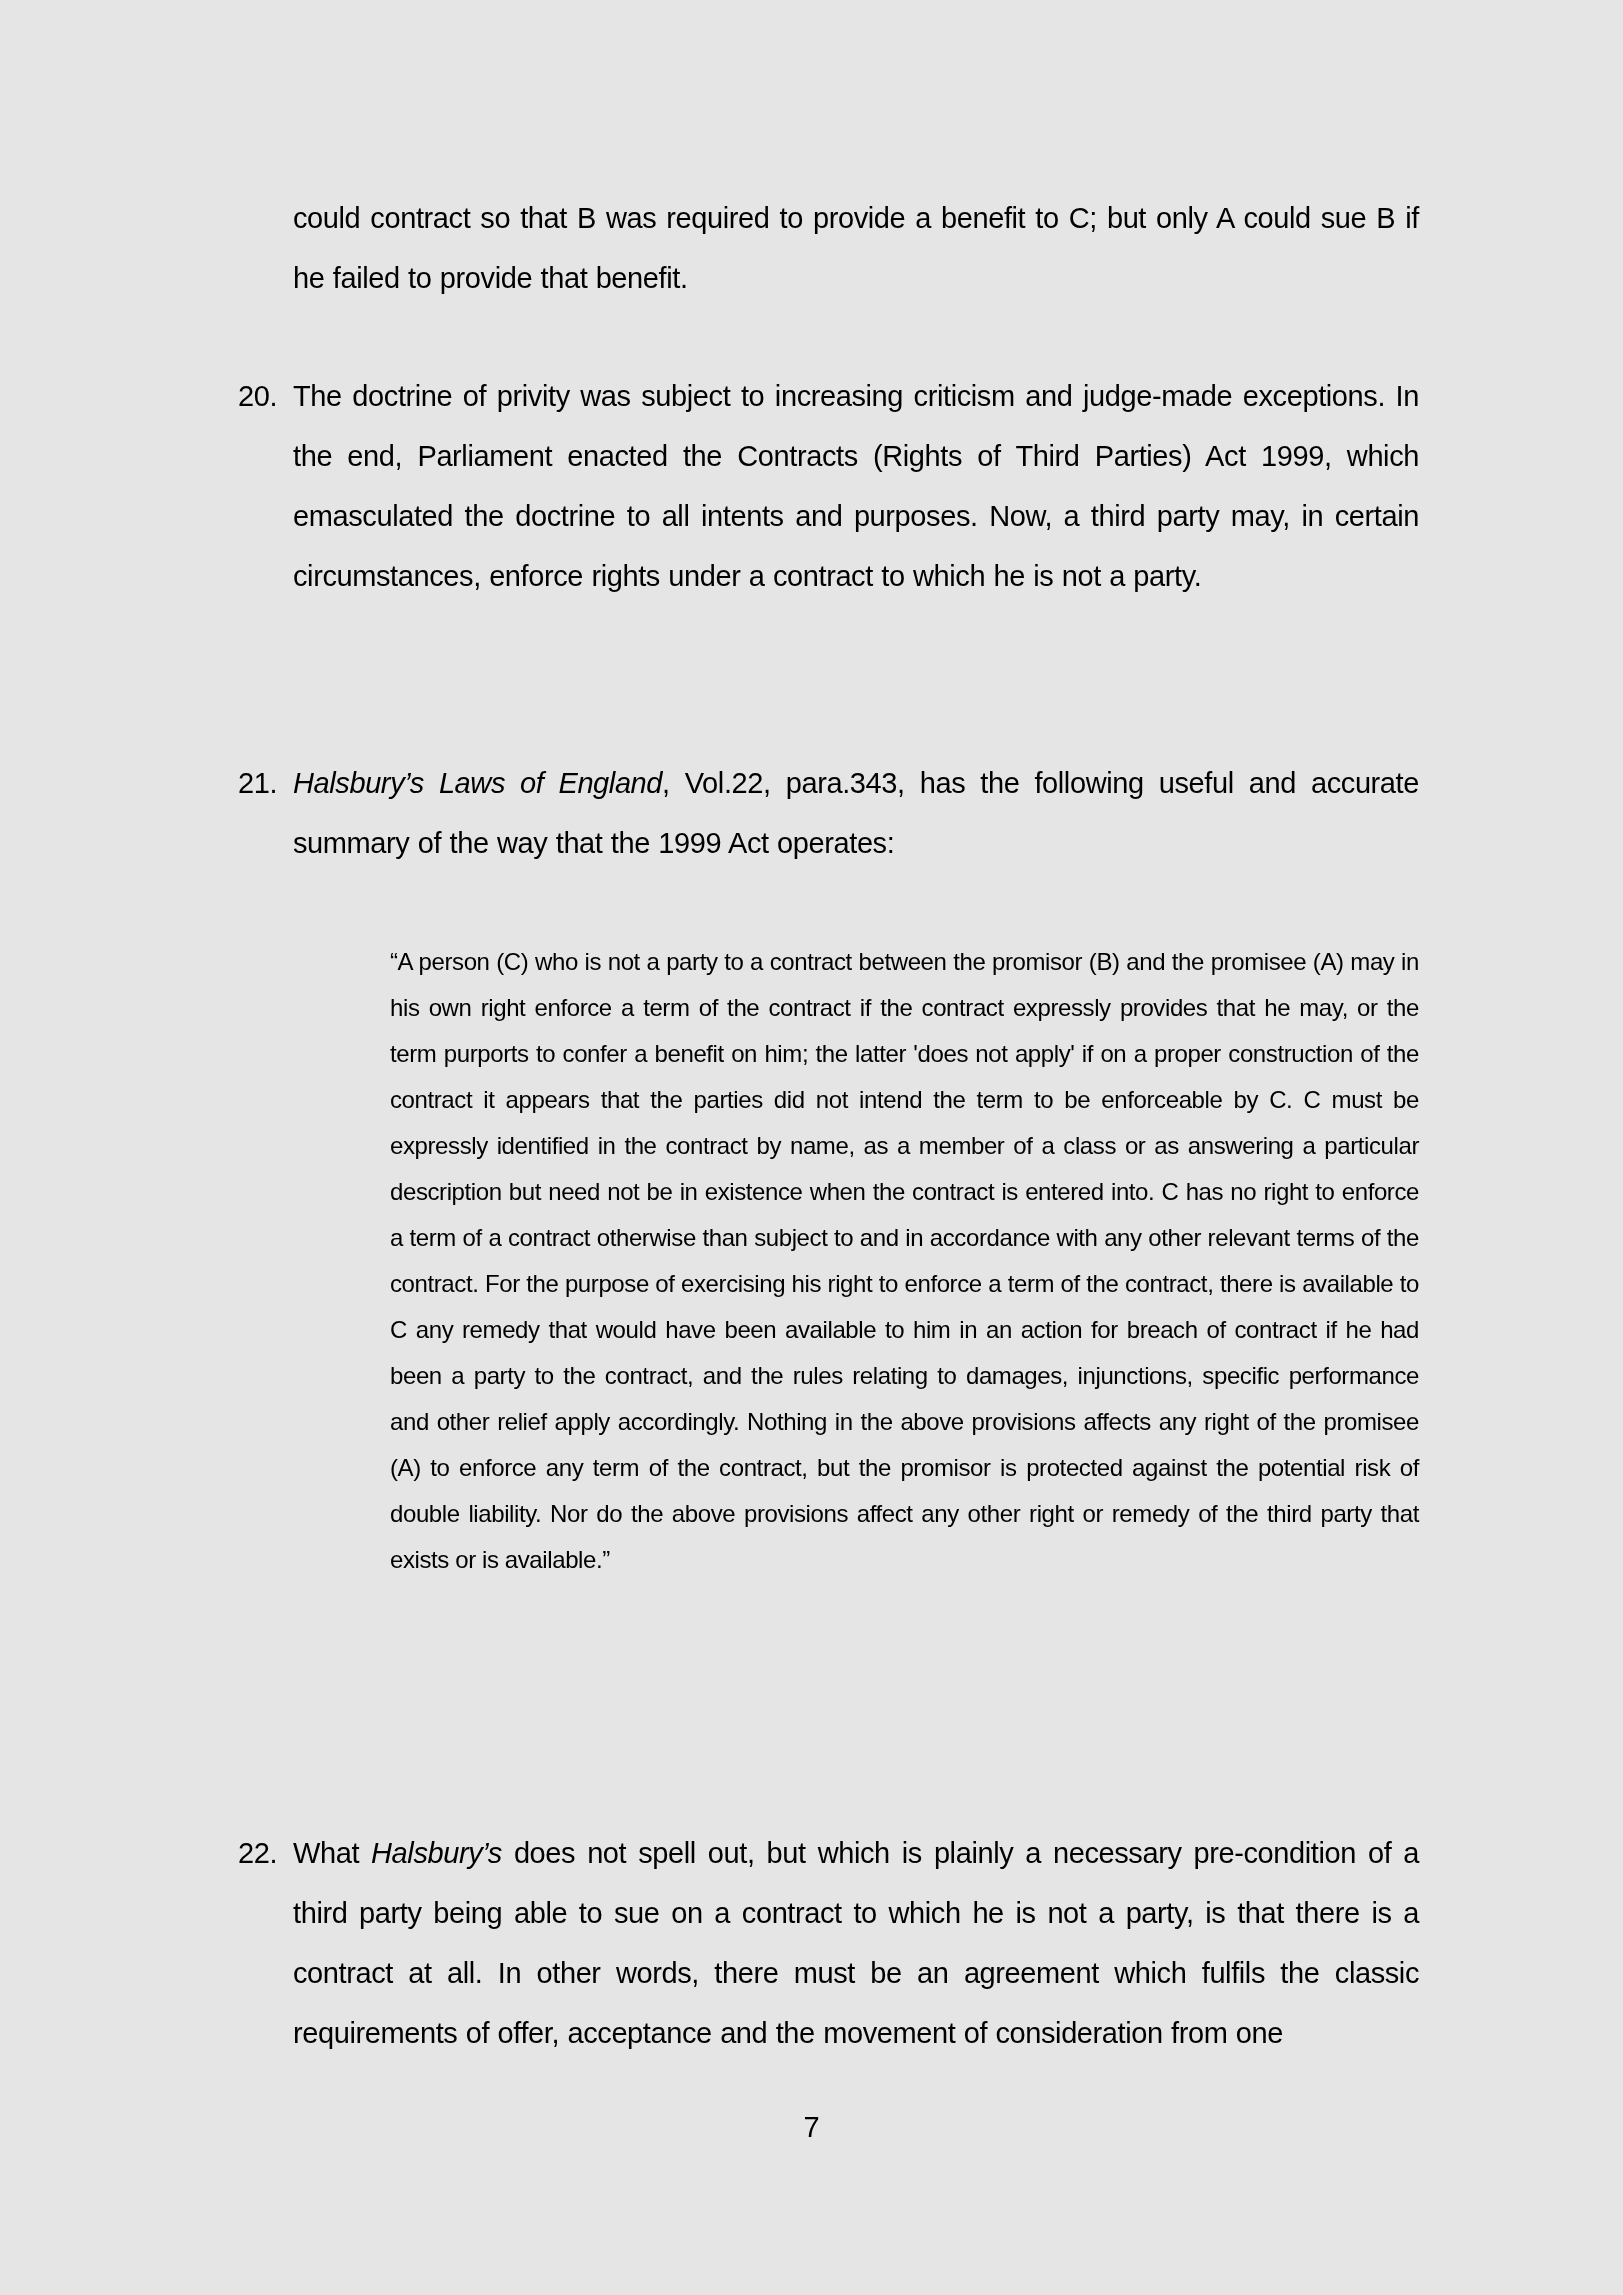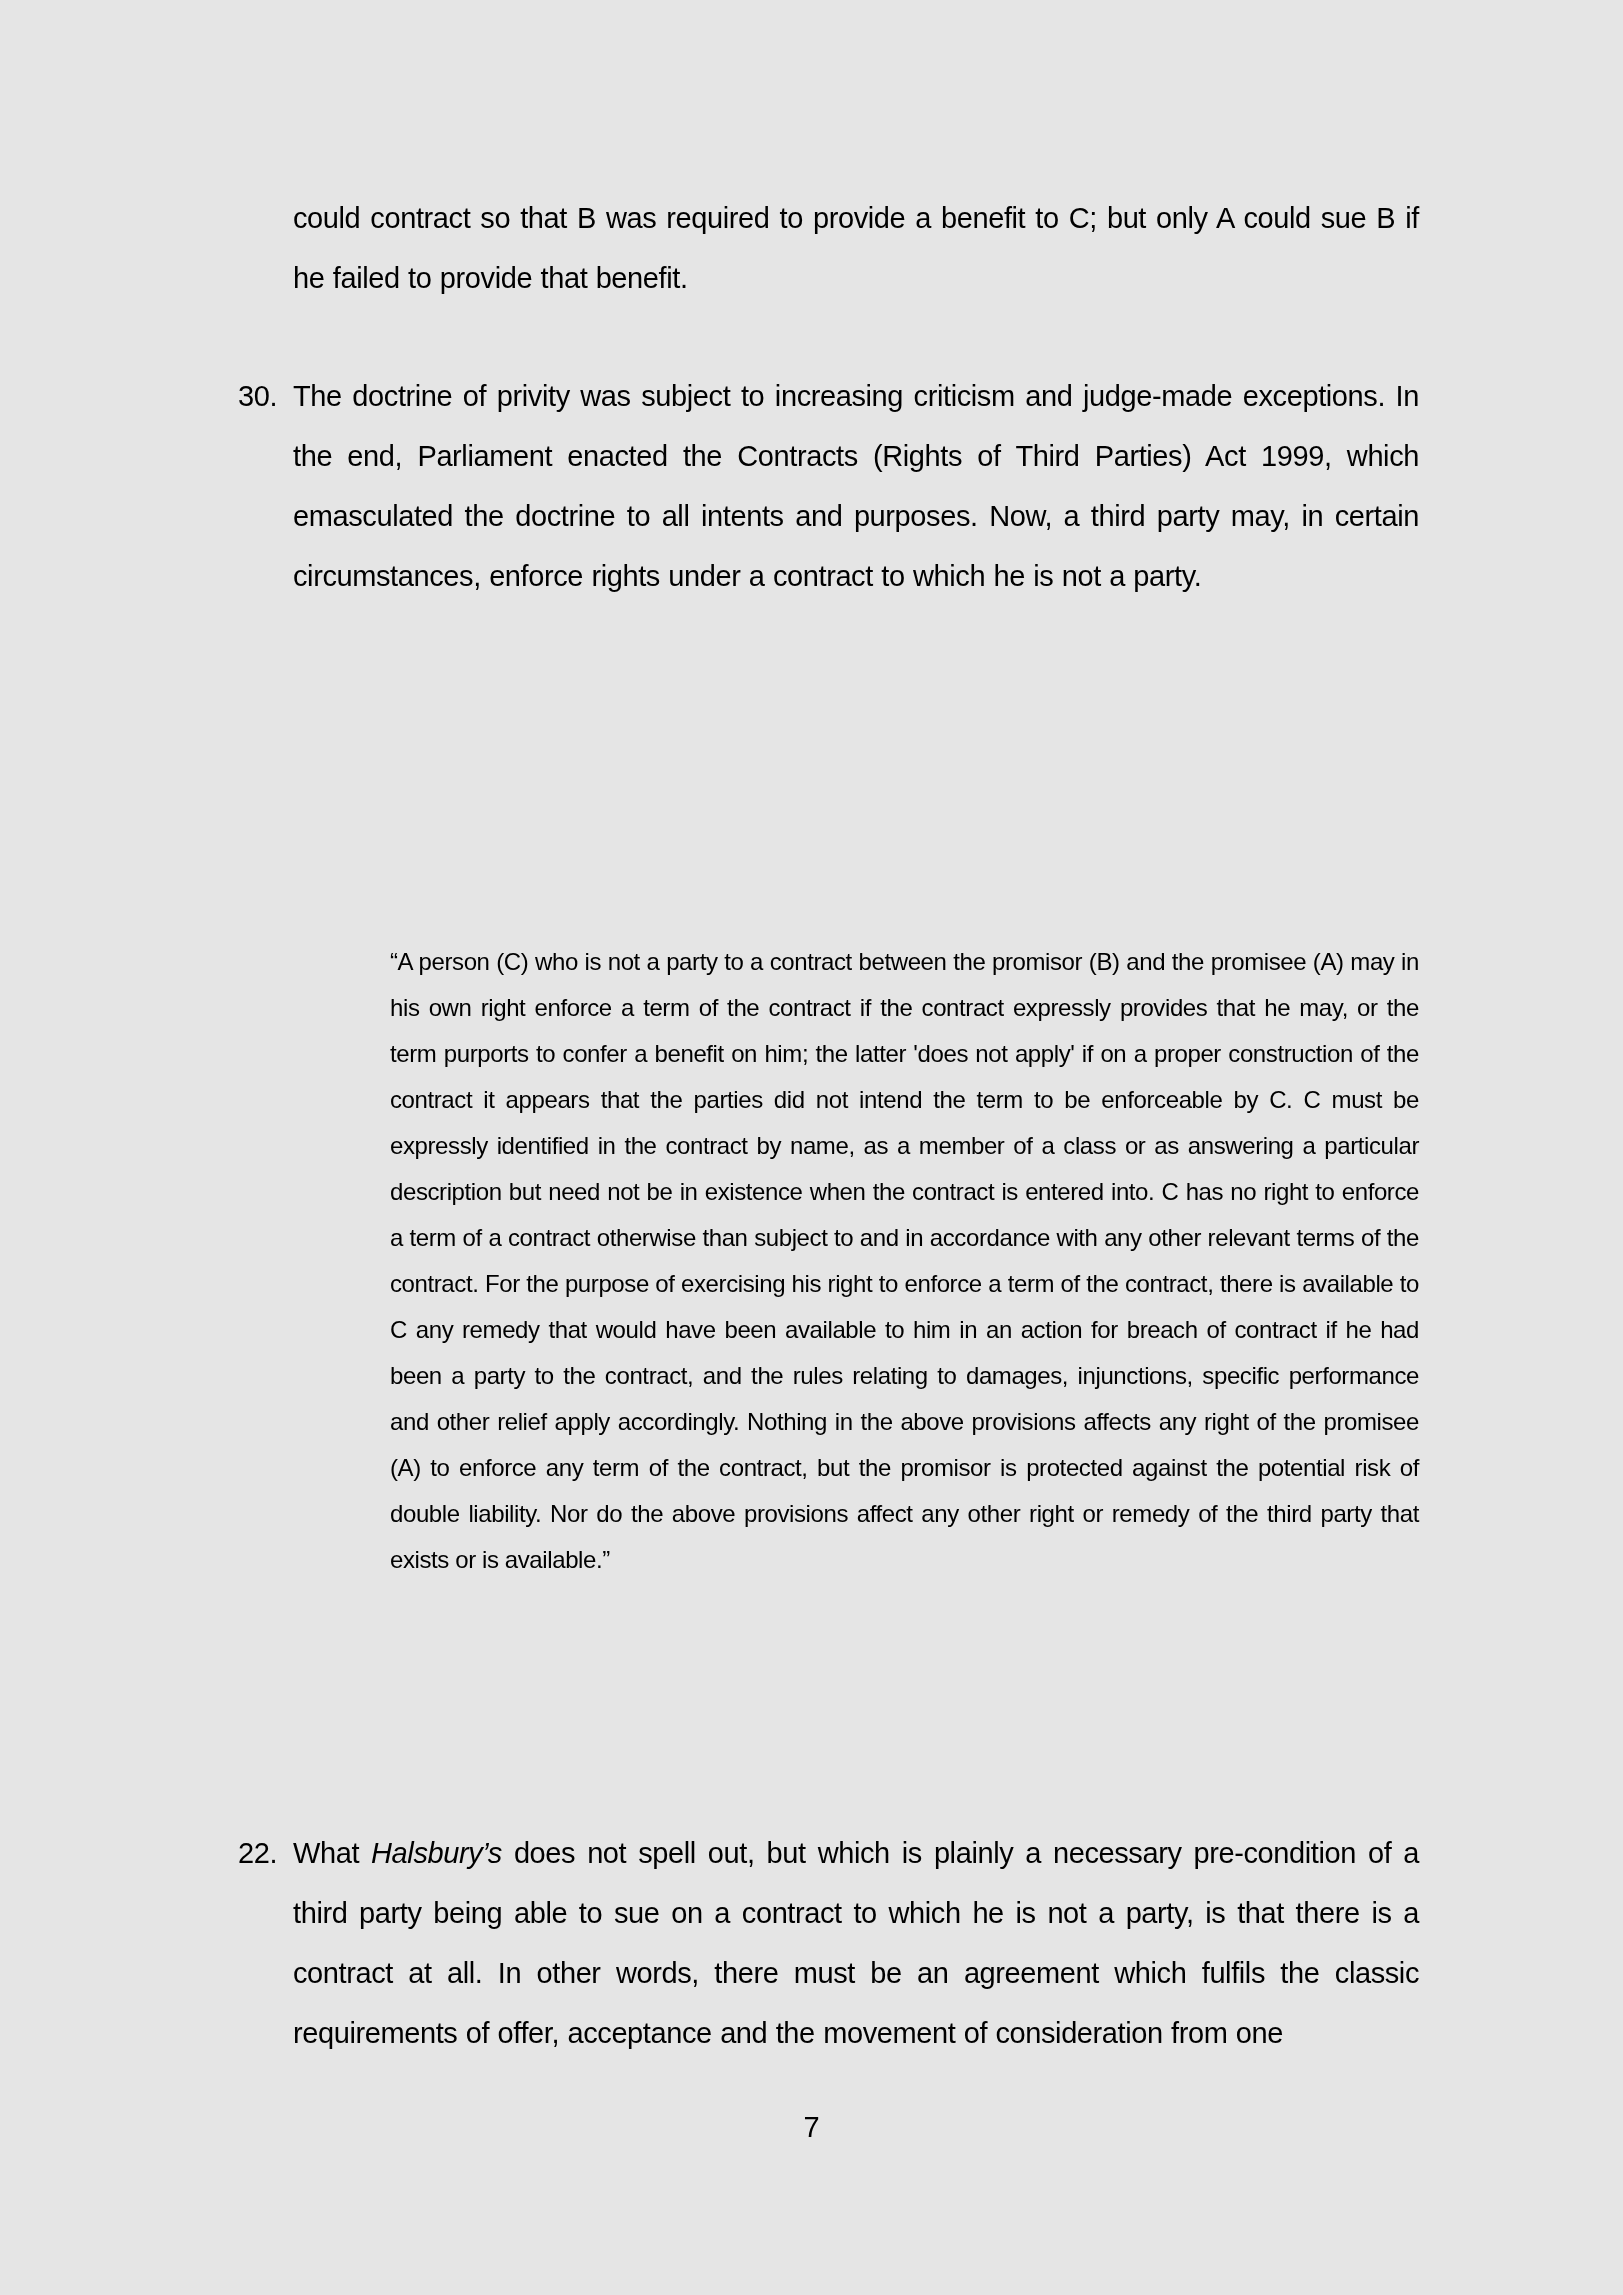--- a/index.html
+++ b/index.html
@@ -68,24 +68,27 @@
 </head>
 <body>
 
 <div class="page">
 
   <div class="para cont">
     <span>could contract so that B was required to provide a benefit to C;  but only A could sue B if he failed to provide that benefit.</span>
   </div>
 
   <div class="para" id="p20">
-    <span class="num">30.</span>
+    <span class="num">20.</span>
     <span>The doctrine of privity was subject to increasing criticism and judge-made exceptions.  In the end, Parliament enacted the Contracts (Rights of Third Parties) Act 1999, which emasculated the doctrine to all intents and purposes.  Now, a third party may, in certain circumstances, enforce rights under a contract to which he is not a party.</span>
   </div>
 
+  <div class="para" id="p21">
+    <span class="num">21.</span><i>Halsbury’s Laws of England</i><span>, Vol.22, para.343, has the following useful and accurate summary of the way that the 1999 Act operates:</span>
+  </div>
 
   <div class="quote">
     <span>“A person (C) who is not a party to a contract between the promisor (B) and the promisee (A) may in his own right enforce a term of the contract if the contract expressly provides that he may, or the term purports to confer a benefit on him; the latter 'does not apply' if on a proper construction of the contract it appears that the parties did not intend the term to be enforceable by C. C must be expressly identified in the contract by name, as a member of a class or as answering a particular description but need not be in existence when the contract is entered into. C has no right to enforce a term of a contract otherwise than subject to and in accordance with any other relevant terms of the contract. For the purpose of exercising his right to enforce a term of the contract, there is available to C any remedy that would have been available to him in an action for breach of contract if he had been a party to the contract, and the rules relating to damages, injunctions, specific performance and other relief apply accordingly. Nothing in the above provisions affects any right of the promisee (A) to enforce any term of the contract, but the promisor is protected against the potential risk of double liability. Nor do the above provisions affect any other right or remedy of the third party that exists or is available.”</span>
   </div>
 
   <div class="para" id="p22">
     <span class="num">22.</span><span>What </span><i>Halsbury’s</i><span> does not spell out, but which is plainly a necessary pre-condition of a third party being able to sue on a contract to which he is not a party, is that there is a contract at all.  In other words, there must be an agreement which fulfils the classic requirements of offer, acceptance and the movement of consideration from one</span>
   </div>
 
   <div class="page-number">7</div>

